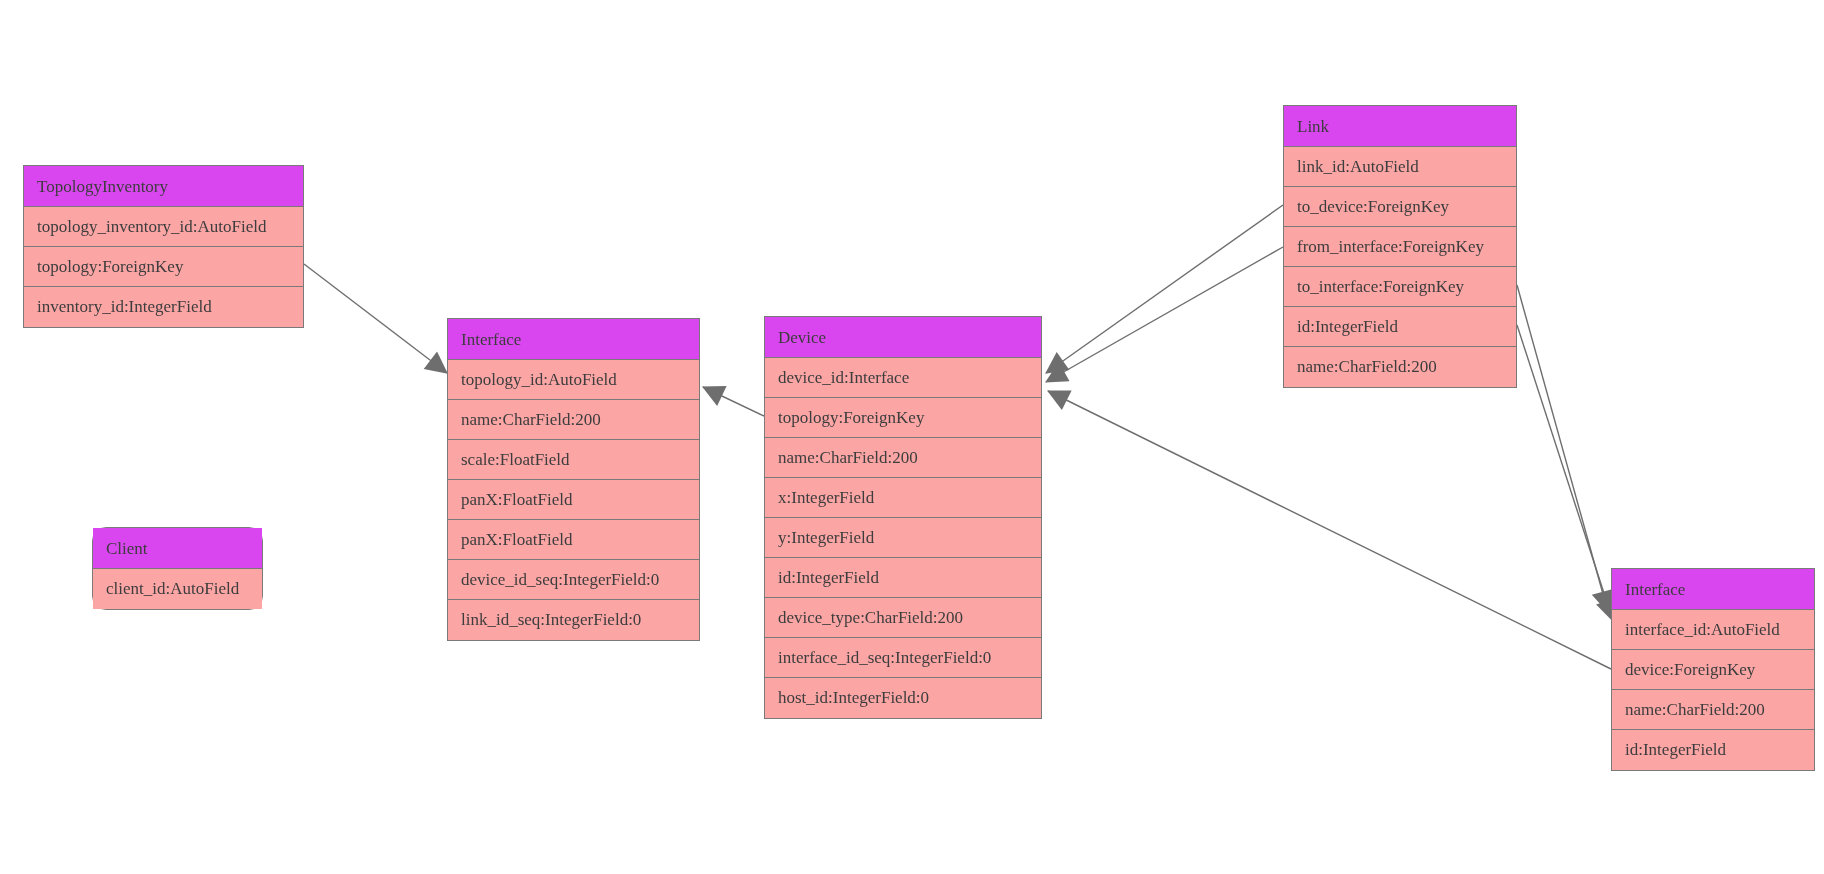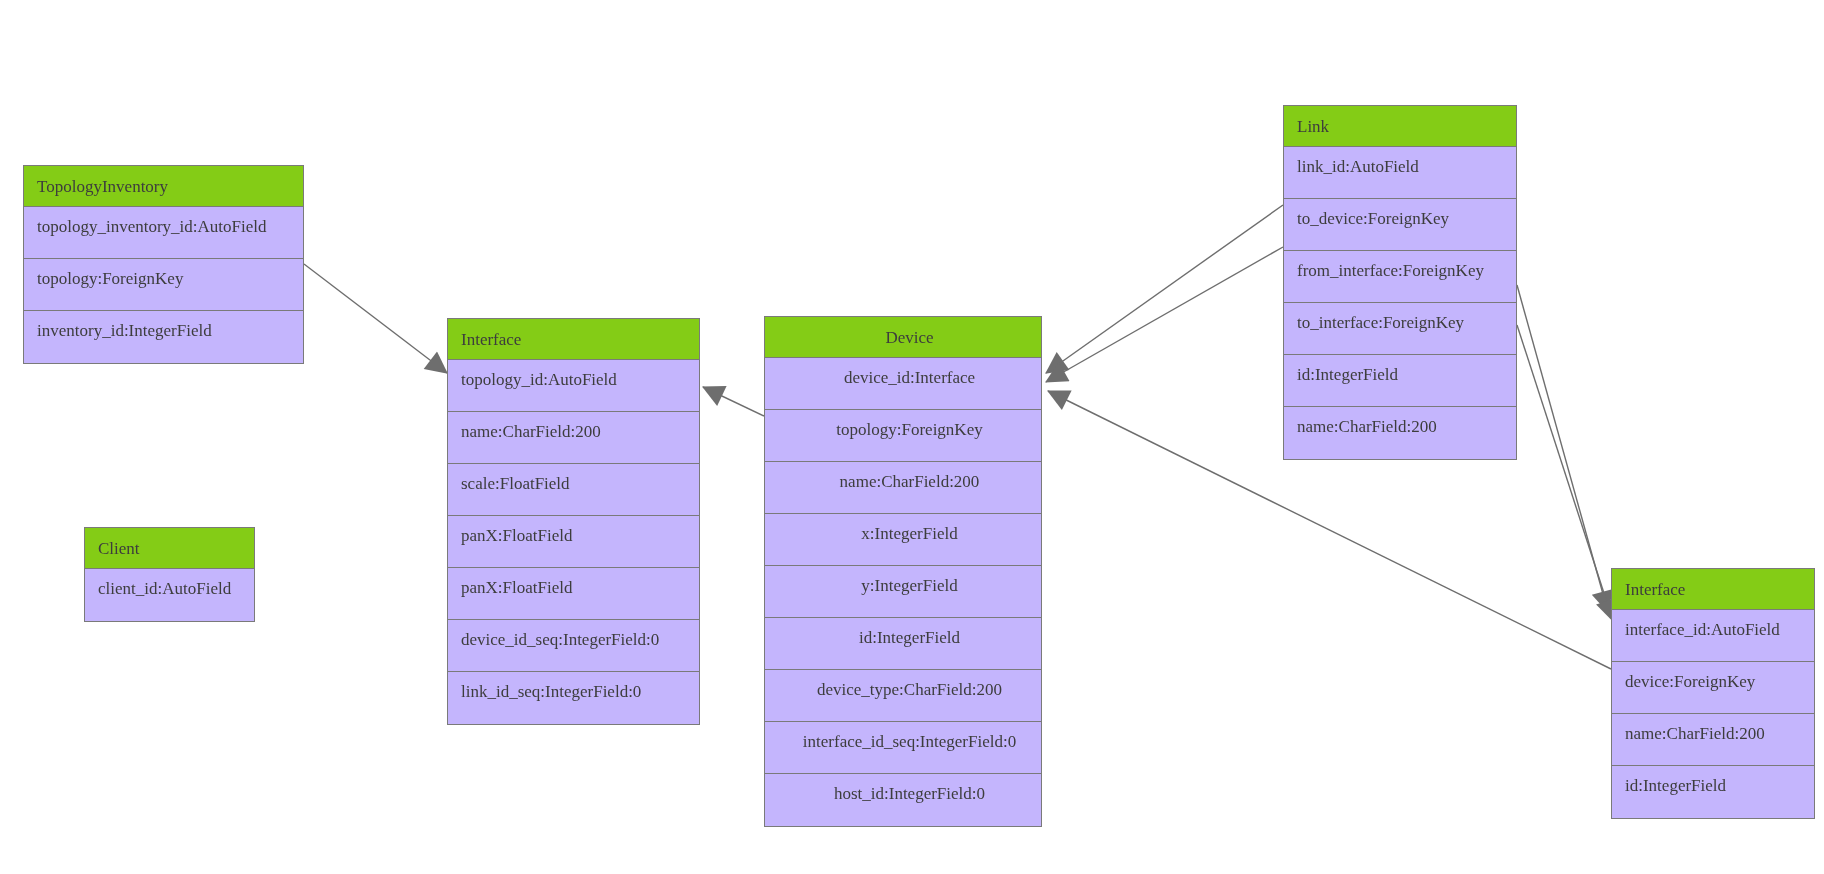--- a/index.html
+++ b/index.html
@@ -18,36 +18,36 @@
   }
   .entity {
     position: absolute;
     background: #ffffff;
     border: 1px solid #7a7a7a;
     box-sizing: border-box;
     color: #3d3d3d;
     font-size: 17px;
   }
   .entity .thead {
-    background: #84cc16;
+    background: #d946ef;
     border-bottom: 1px solid #7a7a7a;
     height: 41px;
     line-height: 41px;
     padding-left: 13px;
     box-sizing: border-box;
     white-space: nowrap;
     font-family: Liberation Serif, serif;
   }
   .entity .trow {
-    height: 52px;
+    height: 40px;
     line-height: 39px;
     padding-left: 13px;
     border-bottom: 1px solid #7a7a7a;
     box-sizing: border-box;
-    background: #c4b5fd;
+    background: #fca5a5;
     white-space: nowrap;
   }
   .entity .trow:last-child { border-bottom: none; }
   line.rel { stroke: #6e6e6e; stroke-width: 1.4; }
 </style>
 </head>
 <body>
 
 <div id="canvas">
 
@@ -77,26 +77,26 @@
     <div class="thead">Interface</div>
     <div class="trow">topology_id:AutoField</div>
     <div class="trow">name:CharField:200</div>
     <div class="trow">scale:FloatField</div>
     <div class="trow">panX:FloatField</div>
     <div class="trow">panX:FloatField</div>
     <div class="trow">device_id_seq:IntegerField:0</div>
     <div class="trow">link_id_seq:IntegerField:0</div>
   </div>
 
-  <div class="entity" style="left:84px; top:527px; width:171px;">
+  <div class="entity" style="left:92px; top:527px; width:171px;border-radius:14px;">
     <div class="thead">Client</div>
     <div class="trow">client_id:AutoField</div>
   </div>
 
-  <div class="entity" style="left:764px; top:316px; width:278px;text-align:center;">
+  <div class="entity" style="left:764px; top:316px; width:278px;">
     <div class="thead">Device</div>
     <div class="trow">device_id:Interface</div>
     <div class="trow">topology:ForeignKey</div>
     <div class="trow">name:CharField:200</div>
     <div class="trow">x:IntegerField</div>
     <div class="trow">y:IntegerField</div>
     <div class="trow">id:IntegerField</div>
     <div class="trow">device_type:CharField:200</div>
     <div class="trow">interface_id_seq:IntegerField:0</div>
     <div class="trow">host_id:IntegerField:0</div>

